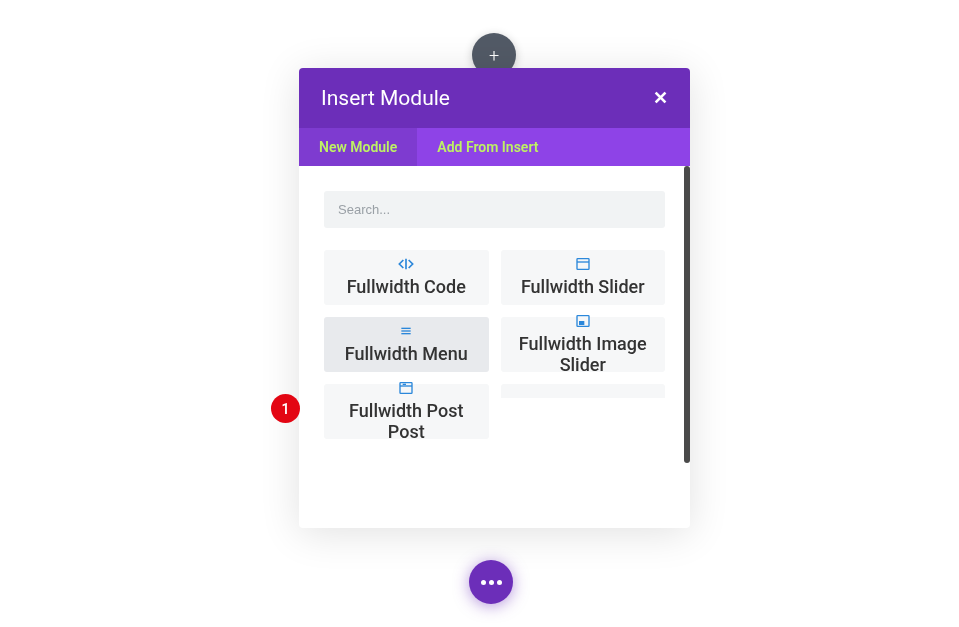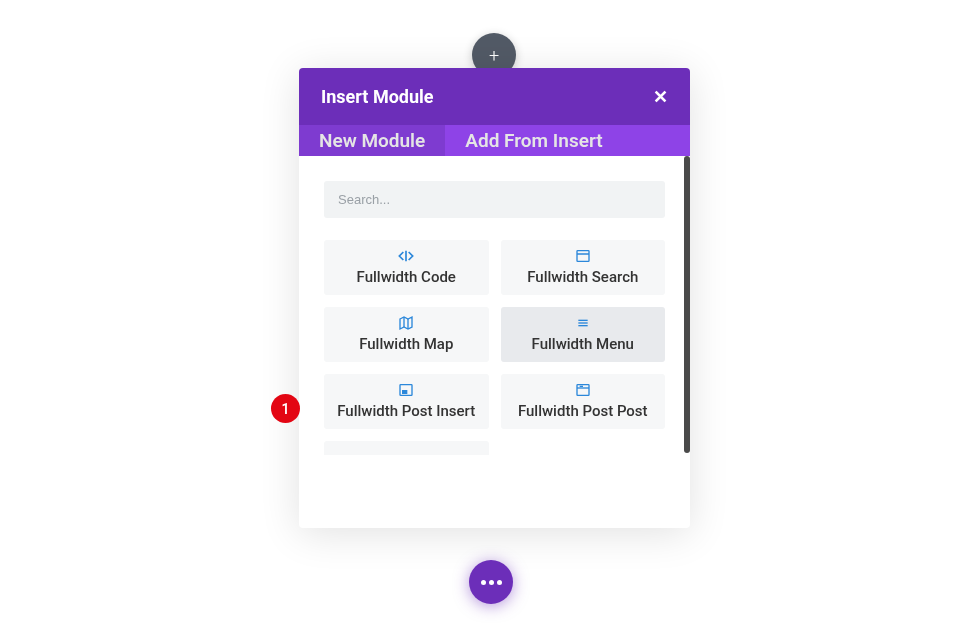--- a/index.html
+++ b/index.html
@@ -25,22 +25,22 @@
     .modal-header {
       background: #6c2eb9;
       color: #fff;
       padding: 18px 22px;
       display: flex;
       justify-content: space-between;
       align-items: center;
       position: relative;
     }
     .modal-title {
-      font-size: 18px;
-      font-weight: 700;
+      font-size: 21px;
+      font-weight: 400;
     }
     .close-btn {
       cursor: pointer;
       font-size: 18px;
       line-height: 1;
       font-weight: 700;
     }
     .pointer-caret {
       position: absolute;
       top: -8px;
@@ -49,23 +49,23 @@
       width: 0; height: 0;
       border-left: 10px solid transparent;
       border-right: 10px solid transparent;
       border-bottom: 10px solid #6c2eb9;
     }
     .tabs {
       display: flex;
       background: #8e43e7;
     }
     .tab {
-      padding: 4px 20px;
-      font-size: 19px;
-      color: #e5e5e5;
+      padding: 11px 20px;
+      font-size: 14px;
+      color: #bef264;
       cursor: pointer;
       font-weight: 600;
     }
     .tab.active {
       background: #7e3bd0;
     }
     .modal-body {
       padding: 25px 25px 0 25px;
       height: calc(100% - 58px - 43px);
       position: relative;
@@ -114,21 +114,21 @@
     }
     .module-icon {
       color: #2b87da;
       display: flex;
       justify-content: center;
       align-items: center;
       height: 16px;
     }
     .module-icon svg { width: 16px; height: 16px; }
     .module-label {
-      font-size: 15px;
+      font-size: 18px;
       color: #333;
       font-weight: 500;
     }
     .add-circle-top {
       position: absolute;
       left: 472px;
       top: 33px;
       width: 44px;
       height: 44px;
       background: #525a66;
@@ -218,55 +218,45 @@
         <div class="module-label">Fullwidth Code</div>
       </div>
 
       <div class="module-card">
         <div class="module-icon">
           <svg viewBox="0 0 24 24" fill="none" stroke="currentColor" stroke-width="2">
               <rect x="3" y="4" width="18" height="16" rx="1"></rect>
               <line x1="3" y1="9" x2="21" y2="9"></line>
             </svg>
         </div>
-        <div class="module-label">Fullwidth Search</div>
-      </div>
-
-
-      <div class="module-card">
-        <div class="module-icon">
-          <svg viewBox="0 0 24 24" fill="none" stroke="currentColor" stroke-width="2">
-              <polygon points="3 6 9 3 15 6 21 3 21 18 15 21 9 18 3 21"></polygon>
-              <line x1="9" y1="3" x2="9" y2="18"></line>
-              <line x1="15" y1="6" x2="15" y2="21"></line>
-            </svg>
-        </div>
-        <div class="module-label">Fullwidth Map</div>
-      </div>
+        <div class="module-label">Fullwidth Slider</div>
+      </div>
+
+
 
       <div class="module-card highlighted">
         <div class="module-icon">
           <svg viewBox="0 0 24 24" fill="none" stroke="currentColor" stroke-width="2">
               <line x1="5" y1="8" x2="19" y2="8"></line>
               <line x1="5" y1="12" x2="19" y2="12"></line>
               <line x1="5" y1="16" x2="19" y2="16"></line>
             </svg>
         </div>
         <div class="module-label">Fullwidth Menu</div>
       </div>
 
 
       <div class="module-card">
         <div class="module-icon">
           <svg viewBox="0 0 24 24" fill="none" stroke="currentColor" stroke-width="2">
               <rect x="3" y="4" width="18" height="16" rx="1"></rect>
               <rect x="7" y="13" width="6" height="4" fill="currentColor"></rect>
             </svg>
         </div>
-        <div class="module-label">Fullwidth Post Insert</div>
+        <div class="module-label">Fullwidth Image Slider</div>
       </div>
 
       <div class="module-card">
         <div class="module-icon">
           <svg viewBox="0 0 24 24" fill="none" stroke="currentColor" stroke-width="2">
               <rect x="3" y="4" width="18" height="16" rx="1"></rect>
               <line x1="3" y1="9" x2="21" y2="9"></line>
               <line x1="7" y1="6.5" x2="12" y2="6.5"></line>
             </svg>
         </div>

